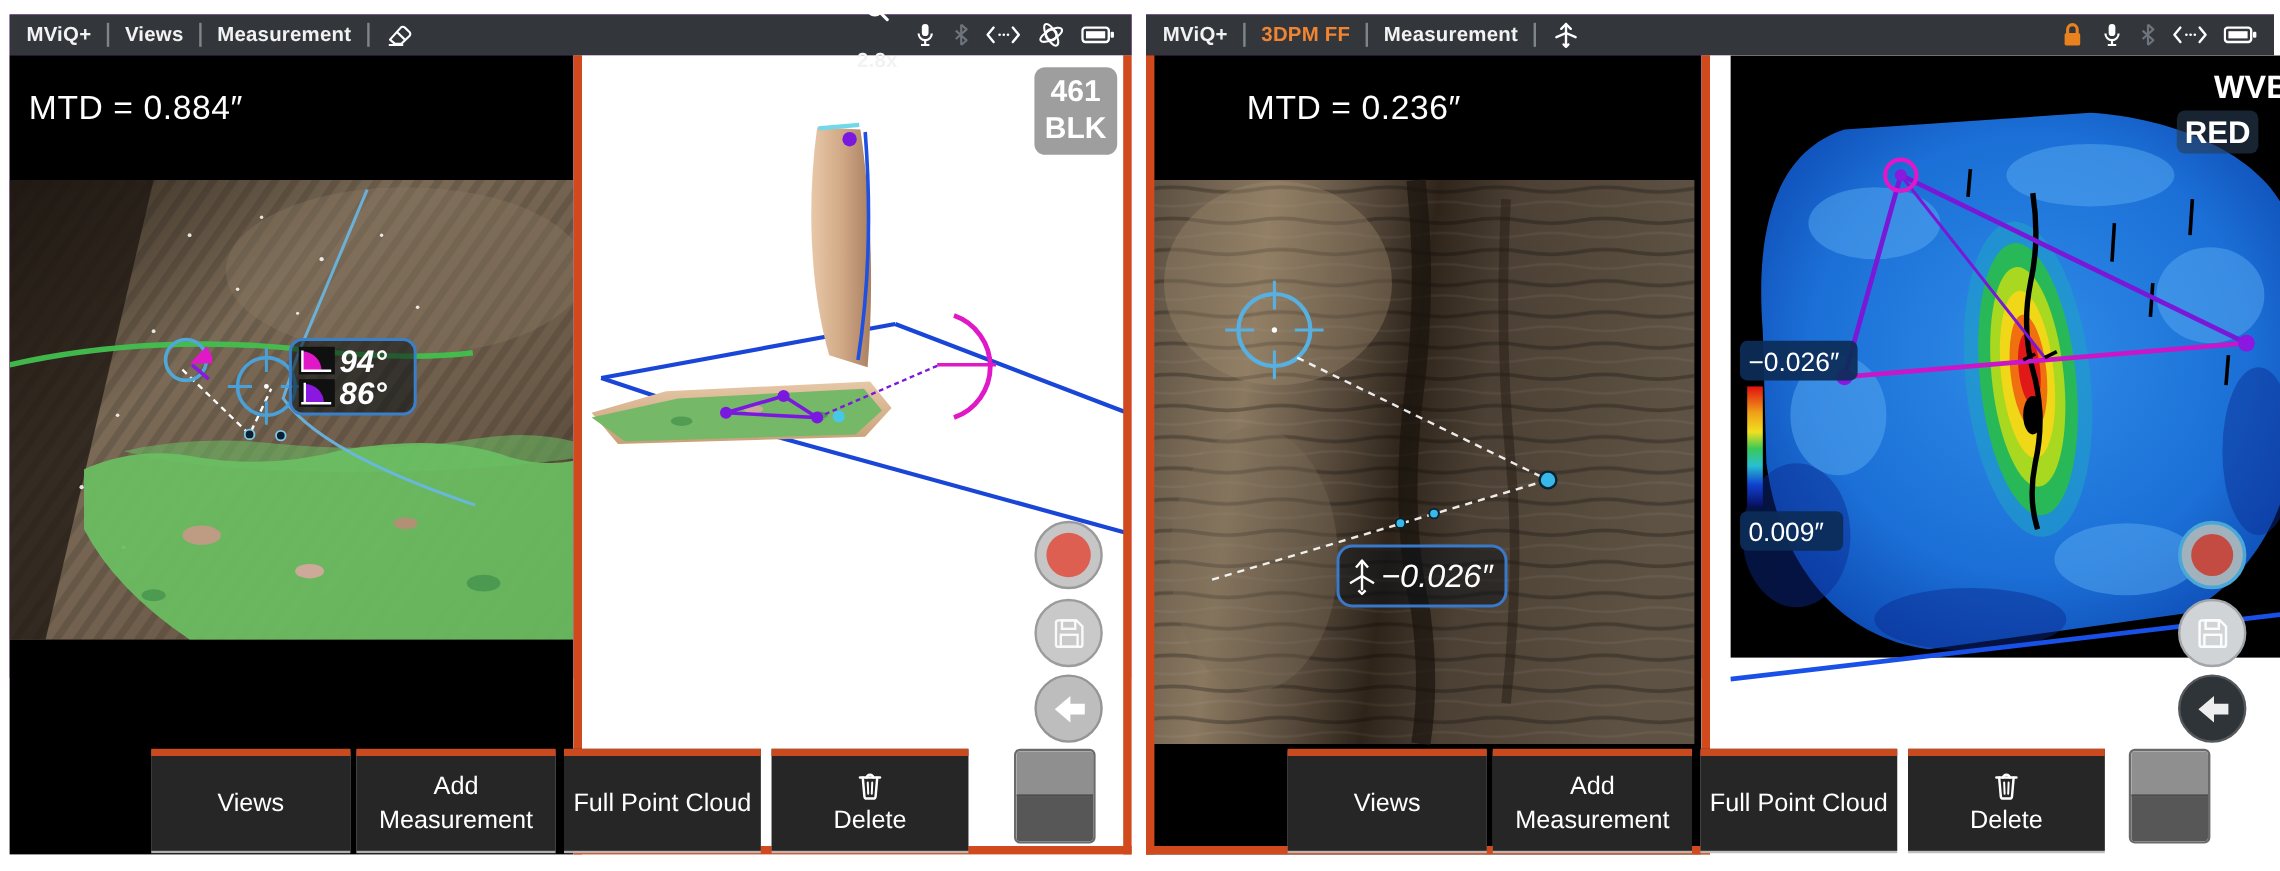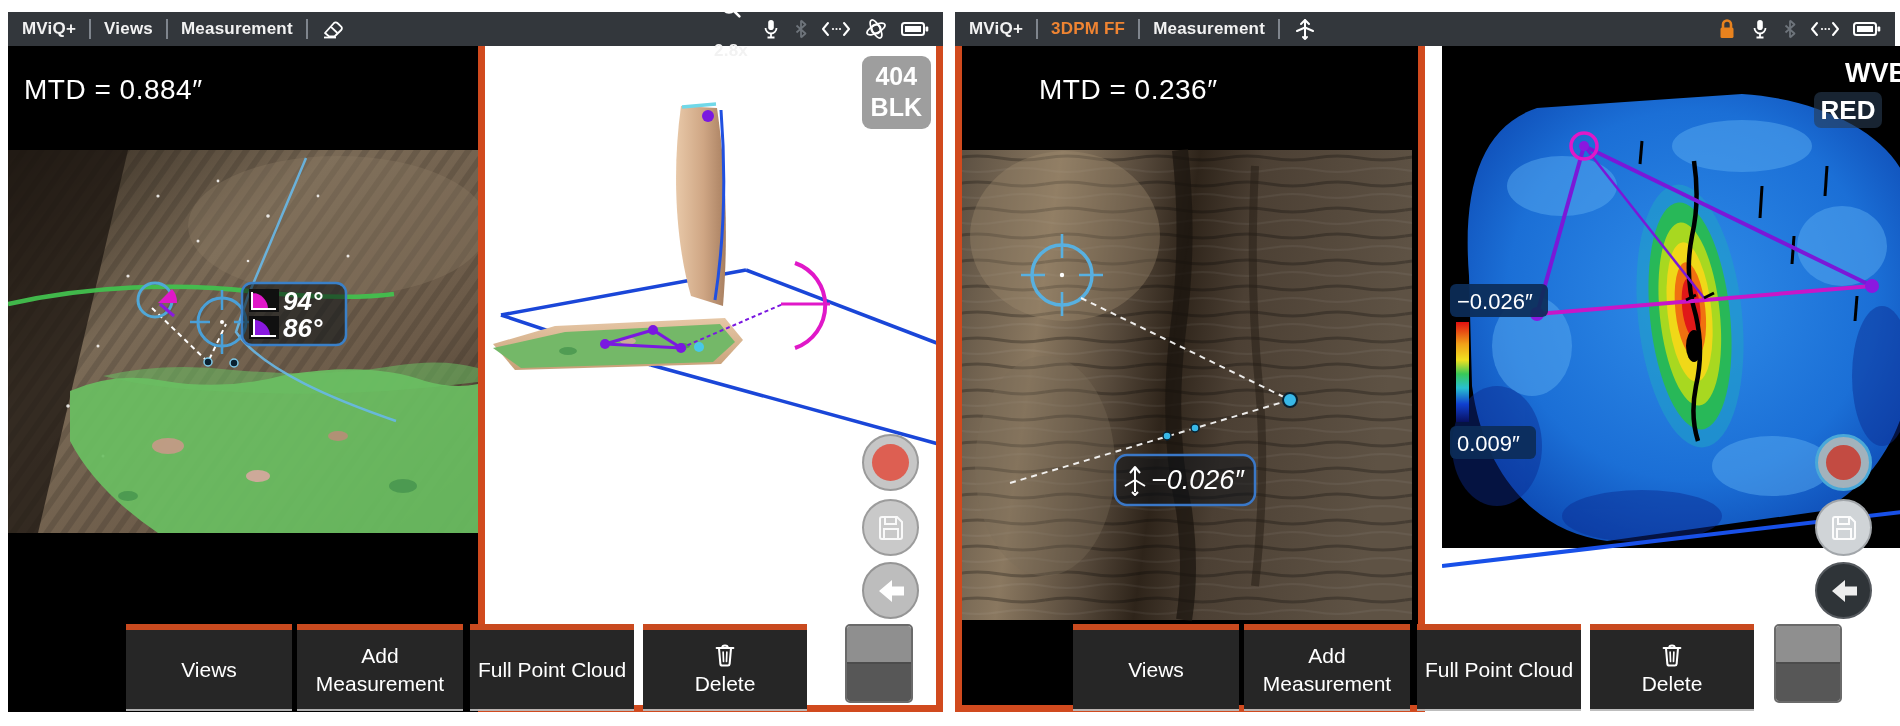--- a/index.html
+++ b/index.html
@@ -250,21 +250,21 @@
           <circle cx="127" cy="298" r="5" fill="#7a18e0"></circle>
           <circle cx="175" cy="284" r="5" fill="#7a18e0"></circle>
           <circle cx="203" cy="302" r="5" fill="#7a18e0"></circle>
           <circle cx="221" cy="301" r="5" fill="#48c8e8"></circle>
         </g>
 
         <path d="M317,217 A45,45 0 0 1 317,302" stroke="#e018c8" stroke-width="4" fill="none"></path>
         <path d="M303,258 H352" stroke="#e018c8" stroke-width="3"></path>
       </svg>
       <div class="badge816">
-        <div>404</div>
+        <div>461</div>
         <div>BLK</div>
       </div>
       <div class="circ c-rec-l" style="left:384px;top:388px;">
           <div class="dot"></div>
         </div>
       <div class="circ c-save-l" style="left:384px;top:453px;">
         <svg width="30" height="30" viewBox="0 0 30 30" fill="none" stroke="#ffffff" stroke-width="2" opacity="0.9">
           <path d="M4,6 a2,2 0 0 1 2,-2 H21 L26,9 V24 a2,2 0 0 1 -2,2 H6 a2,2 0 0 1 -2,-2 Z"></path>
           <rect x="9" y="4" width="11" height="7"></rect>
             <rect x="8" y="16" width="14" height="10"></rect>

